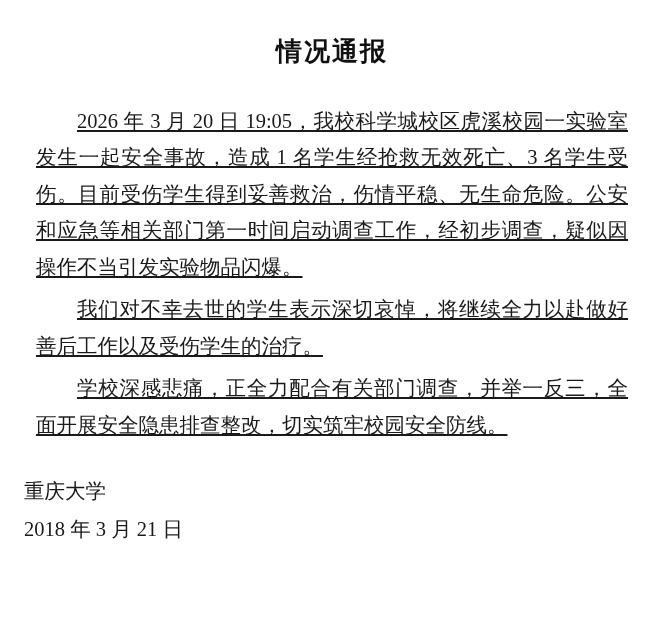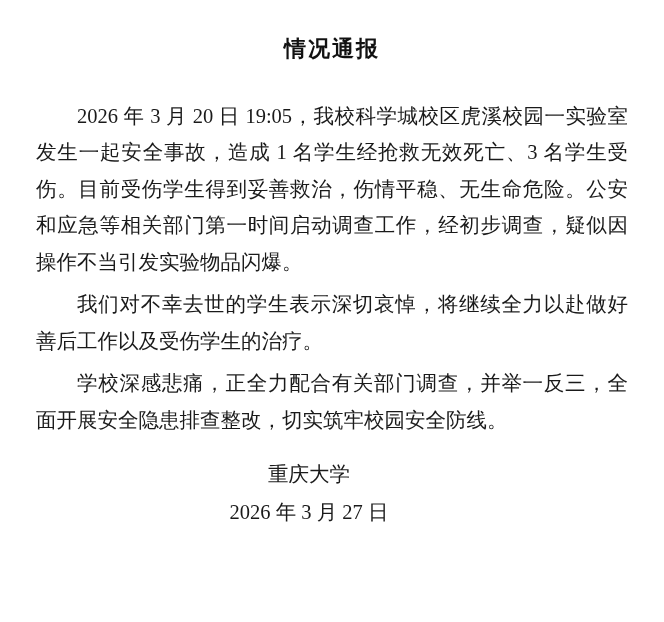--- a/index.html
+++ b/index.html
@@ -16,43 +16,44 @@
   }
   .page {
     position: relative;
     width: 664px;
     height: 622px;
     box-sizing: border-box;
     padding: 0 24px;
   }
   .doc-title {
     text-align: center;
-    font-size: 22px;
+    font-size: 26px;
     font-weight: bold;
     letter-spacing: 2px;
     margin-top: 34px;
     margin-bottom: 34px;
     color: #111111;
   }
   .body-text {
     font-size: 20.5px;
     line-height: 1.78;
     text-align: justify;
     text-justify: inter-ideograph;
     color: #1a1a1a;
     padding: 0 12px;
   }
   .para {
     margin: 0 0 6px 0;
     text-indent: 2em;
+    text-decoration: underline;
   }
   .signature {
-    margin-top: 18px;
+    margin-top: 30px;
     padding-right: 46px;
-    text-align: center;
+    text-align: left;
     font-size: 20.5px;
     line-height: 1.85;
     color: #1a1a1a;
   }
   .sig-line {
     display: block;
   }
 </style>
 </head>
 <body>
@@ -62,16 +63,16 @@
   <h1 class="doc-title">情况通报</h1>
 
   <div class="body-text">
     <p class="para">2026 年 3 月 20 日 19:05，我校科学城校区虎溪校园一实验室发生一起安全事故，造成 1 名学生经抢救无效死亡、3 名学生受伤。目前受伤学生得到妥善救治，伤情平稳、无生命危险。公安和应急等相关部门第一时间启动调查工作，经初步调查，疑似因操作不当引发实验物品闪爆。</p>
     <p class="para">我们对不幸去世的学生表示深切哀悼，将继续全力以赴做好善后工作以及受伤学生的治疗。</p>
     <p class="para">学校深感悲痛，正全力配合有关部门调查，并举一反三，全面开展安全隐患排查整改，切实筑牢校园安全防线。</p>
   </div>
 
   <div class="signature">
     <span class="sig-line">重庆大学</span>
-    <span class="sig-line">2026 年 3 月 27 日</span>
+    <span class="sig-line">2018 年 3 月 21 日</span>
   </div>
 
 </div>
 
 </body></html>

